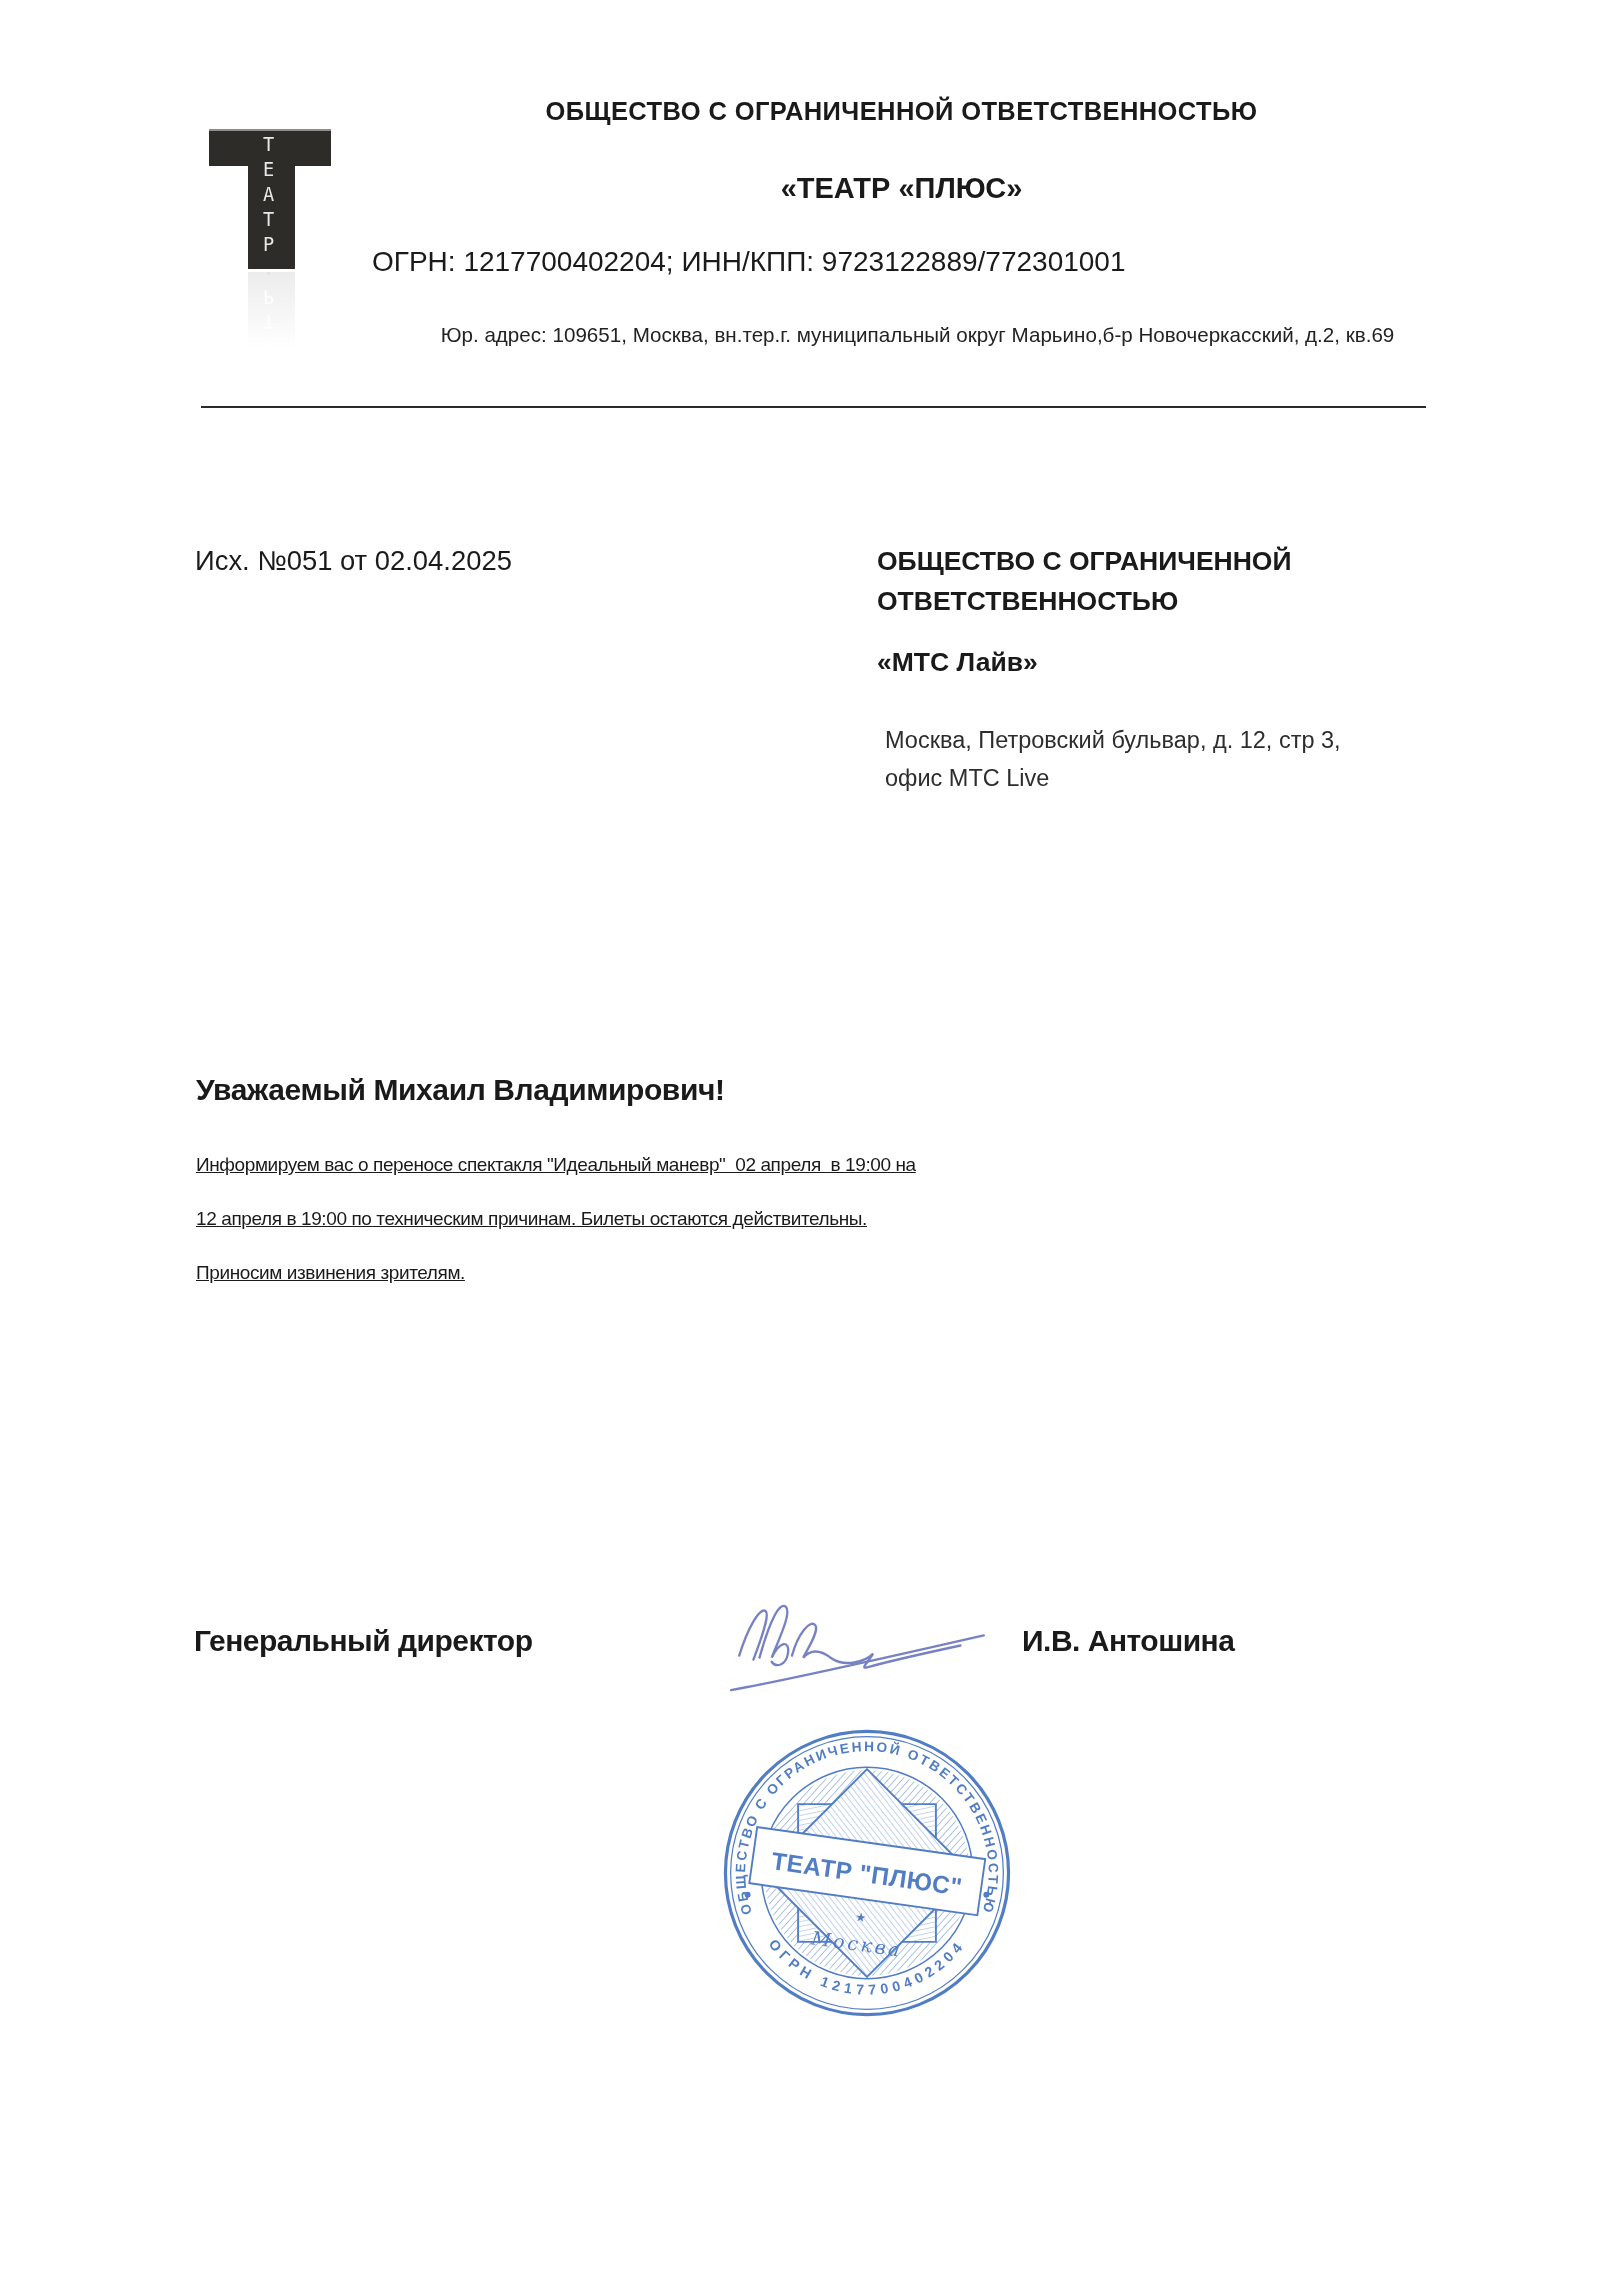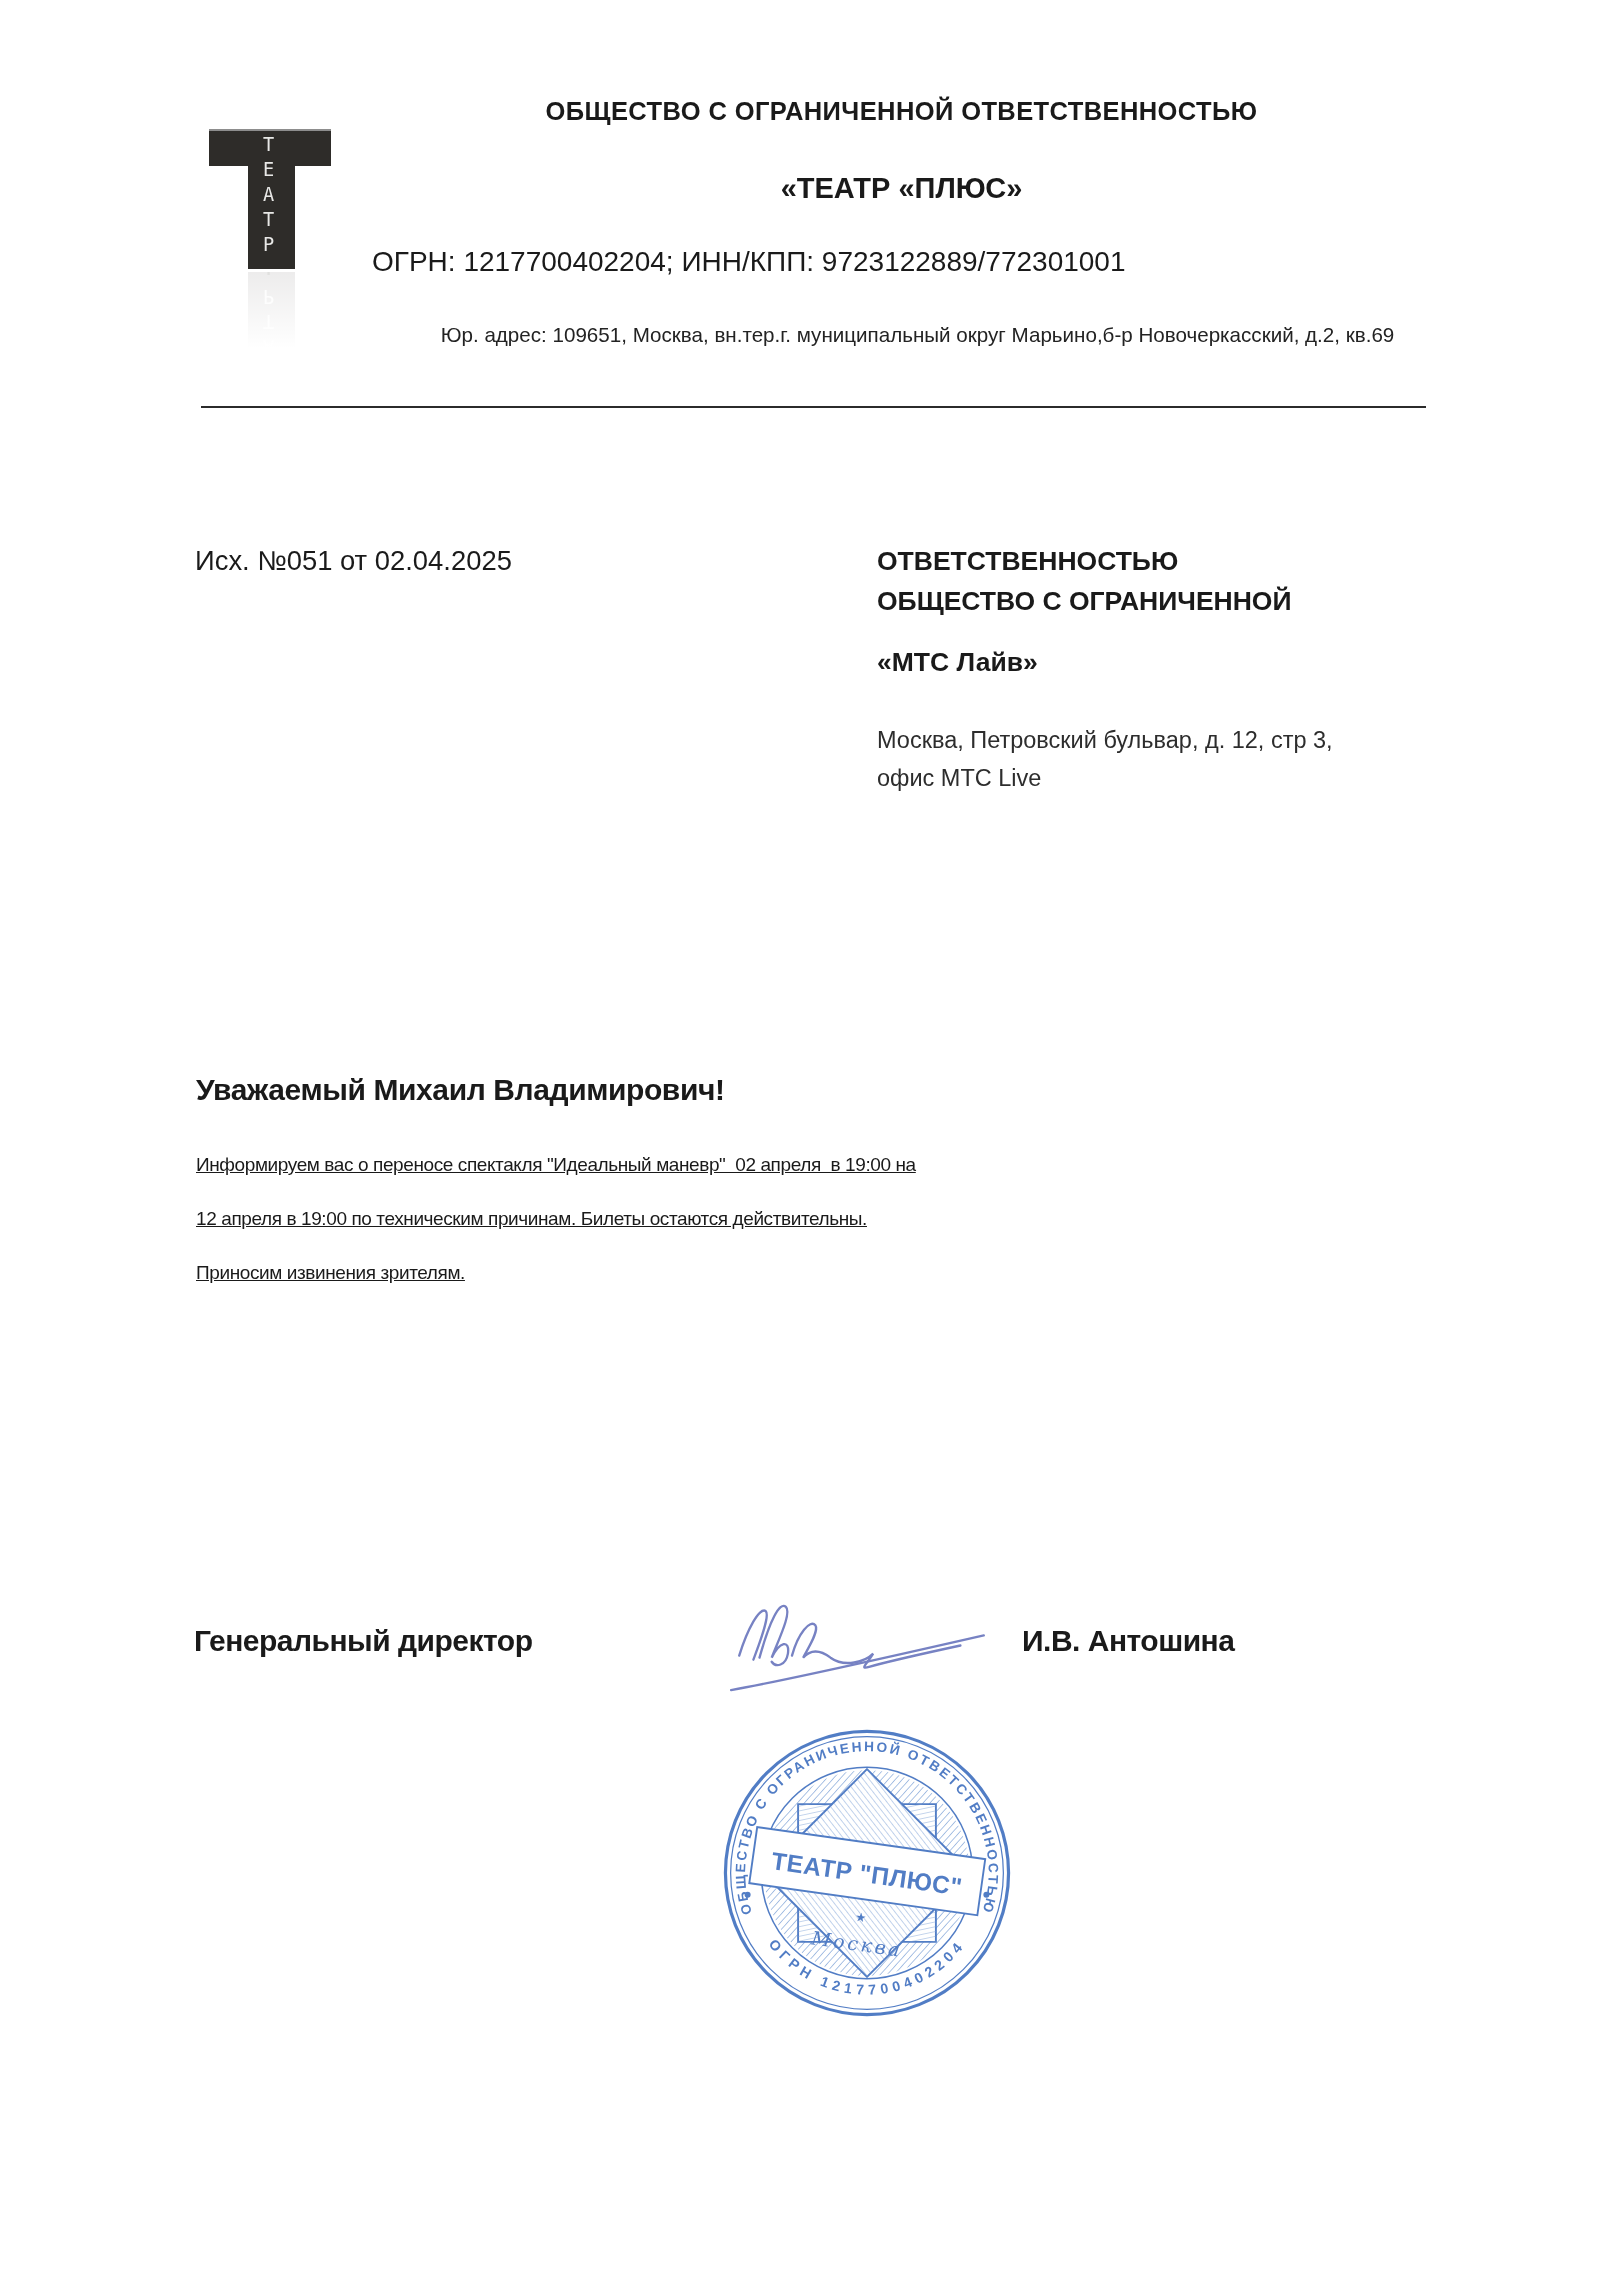--- a/index.html
+++ b/index.html
@@ -31,21 +31,21 @@
   .lh-addr     { left:388px; top:323px; width:1059px; text-align:center;
                  font-size:20.6px; color:#232323; }
   .divider { left:201px; top:406px; width:1225px; height:0;
              border-top:2.5px solid #2b2b2b; }
 
   
   .ref-line { left:195px; top:545px; font-size:27.4px; }
   .recipient { left:877px; top:541px; width:568px; }
   .rc-type { position:absolute; left:0; top:0; font-size:26.5px; font-weight:bold; line-height:40px; }
   .rc-name { position:absolute; left:0; top:106px; font-size:26.5px; font-weight:bold;text-align:right; }
-  .rc-addr { position:absolute; left:0; top:180px; font-size:23.5px; line-height:38px; color:#2d2d2d; }
+  .rc-addr { position:absolute; left:8px; top:180px; font-size:23.5px; line-height:38px; color:#2d2d2d; }
 
   
   .salutation { left:196px; top:1073px; width:1230px; text-align:left;
                 font-size:30px; font-weight:bold; letter-spacing:-0.4px; }
   .body-par { left:196px; top:1138px; width:1274px; }
   .body-line { font-size:19px; line-height:54px; letter-spacing:-0.4px; white-space:pre-wrap;text-decoration:underline; }
   .phone-line { left:196px; top:1351px; font-size:28px; letter-spacing:-0.4px; white-space:pre-wrap; }
 
   
   .sign-title { left:194px; top:1624px; font-size:30px; font-weight:bold; letter-spacing:-0.5px; }
@@ -77,22 +77,22 @@
   <div class="abs lh-org-type">ОБЩЕСТВО С ОГРАНИЧЕННОЙ ОТВЕТСТВЕННОСТЬЮ</div>
   <div class="abs lh-org-name">«ТЕАТР «ПЛЮС»</div>
   <div class="abs lh-reg">ОГРН: 1217700402204; ИНН/КПП: 9723122889/772301001</div>
   <div class="abs lh-addr">Юр. адрес: 109651, Москва, вн.тер.г. муниципальный округ Марьино,б-р Новочеркасский, д.2, кв.69</div>
   <div class="abs divider"></div>
 
   <div class="abs ref-line">Исх. №051 от 02.04.2025</div>
 
   <div class="abs recipient">
     <div class="rc-type">
+      <div>ОБЩЕСТВО С ОГРАНИЧЕННОЙ</div>
       <div>ОТВЕТСТВЕННОСТЬЮ</div>
-      <div>ОБЩЕСТВО С ОГРАНИЧЕННОЙ</div>
     </div>
     <div class="rc-name">«МТС Лайв»</div>
     <div class="rc-addr">
       <div>Москва, Петровский бульвар, д. 12, стр 3,</div>
       <div>офис МТС Live</div>
     </div>
   </div>
 
   <div class="abs salutation">Уважаемый Михаил Владимирович!</div>
   <div class="abs body-par">

